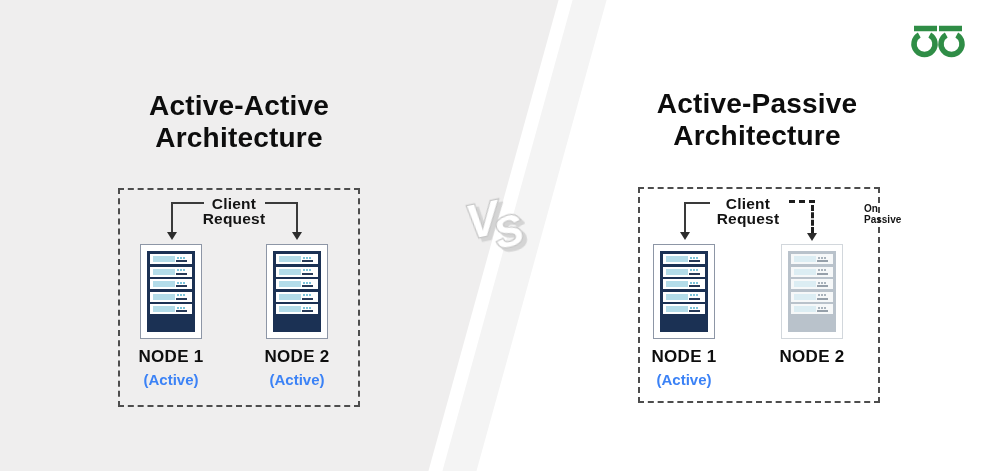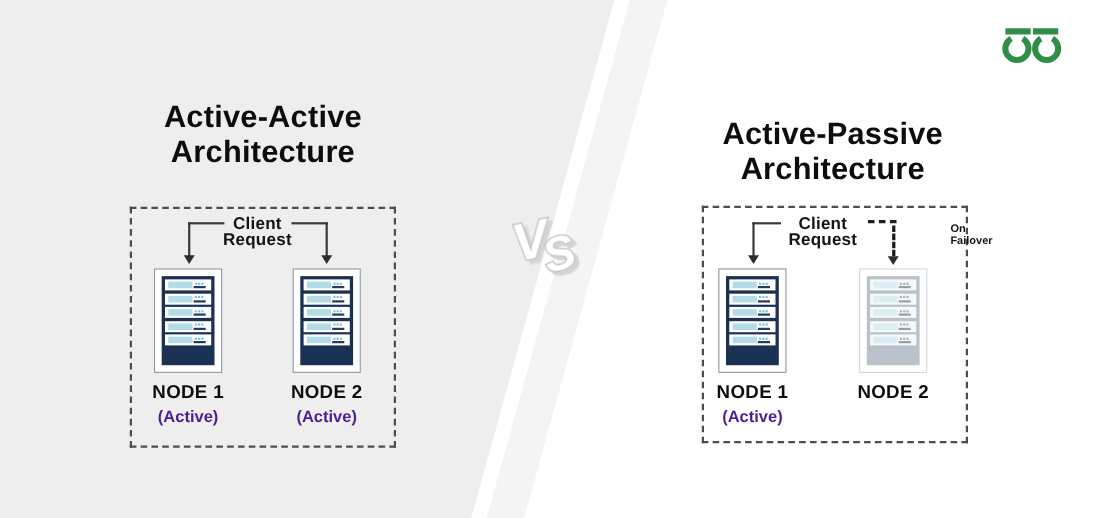--- a/index.html
+++ b/index.html
@@ -19,21 +19,21 @@
     clip-path: polygon(57.2% 0, 60.6% 0, 47.6% 100%, 44.2% 100%);
   }
 
   
   .title {
     position:absolute; width:330px; text-align:center;
     font-size:28px; line-height:32px; font-weight:800;
     color:#0d0d0d; letter-spacing:0.2px;
   }
   .title-left  { left:74px;  top:90px; }
-  .title-right { left:592px; top:88px;margin-top:18px; }
+  .title-right { left:592px; top:88px; }
 
   
   .dash-box {
     position:absolute; border:2px dashed #4d4d4d; background:transparent;
   }
   .dash-box-left  { left:118px; top:188px; width:242px; height:219px; }
   .dash-box-right { left:638px; top:187px; width:242px; height:216px; }
 
   
   .req-label {
@@ -85,21 +85,21 @@
   .server.passive .dots { background:#a9b3bc; box-shadow:3px 0 0 #a9b3bc, 6px 0 0 #a9b3bc; }
   .server.passive .dash-sm { background:#96a0aa; }
 
   
   .node-name {
     position:absolute; width:120px; text-align:center;
     font-size:17px; font-weight:800; color:#0e0e0e; letter-spacing:0.3px;
   }
   .node-state {
     position:absolute; width:120px; text-align:center;
-    font-size:15px; font-weight:700; color:#4c1d95;
+    font-size:15px; font-weight:700; color:#3b82f6;
   }
 
   
   .vs {
     position:absolute; left:466px; top:190px;
     transform:rotate(-12deg); font-style:italic; font-weight:800;
     filter:drop-shadow(3px 4px 0 #d4d4d4);
   }
   .vs .v, .vs .s {
     display:inline-block; color:#ffffff;
@@ -221,21 +221,21 @@
 
   <div class="line" style="left:684px; top:202px; width:26px; height:2px;"></div>
   <div class="line" style="left:684px; top:202px; width:2px; height:31px;"></div>
   <div class="arrow-head" style="left:680px; top:232px;"></div>
 
   <div class="dash-h" style="left:789px; top:200px; width:26px;"></div>
   <div class="dash-v" style="left:811px; top:205px; height:28px;"></div>
   <div class="arrow-head" style="left:807px; top:233px;"></div>
   <div class="failover-label">
     <div>On</div>
-    <div>Failover</div>
+    <div>Passive</div>
   </div>
 
   <div class="server" style="left:653px; top:244px;">
     <div class="server-body">
       <div class="slat">
           <span class="chip"></span>
           <span class="dots"></span>
           <span class="dash-sm"></span>
         </div>
       <div class="slat">

